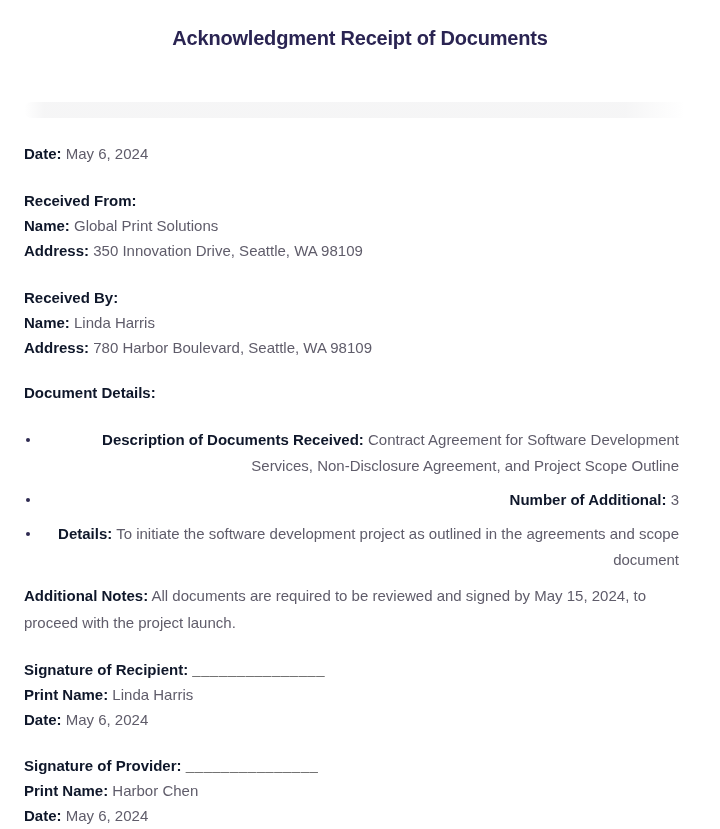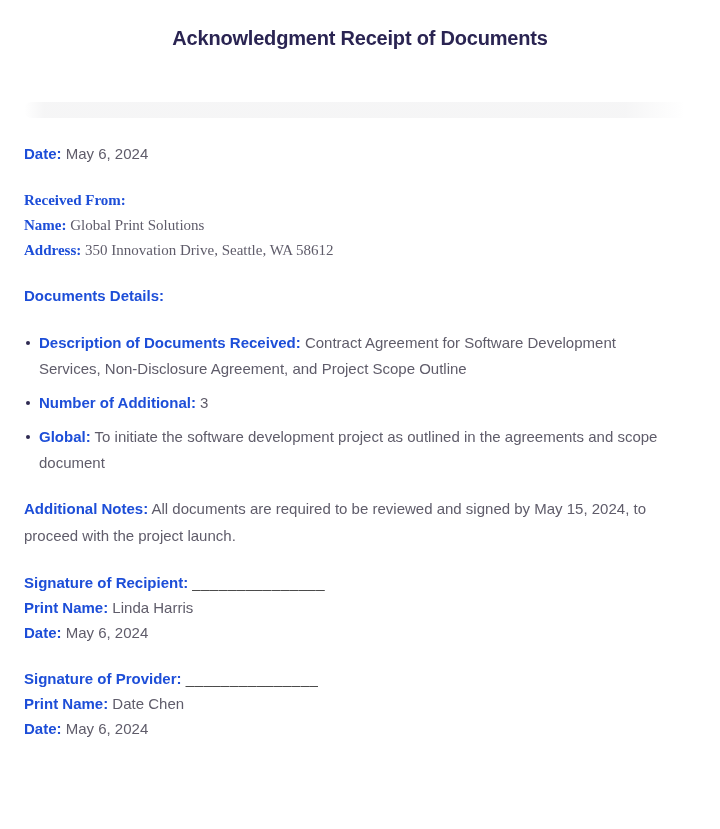--- a/index.html
+++ b/index.html
@@ -37,91 +37,97 @@
       rgba(120,120,130,0.00) 99%);
   }
   .line {
     margin: 0;
     font-size: 15px;
     line-height: 25px;
     color: #5f5c6a;
     max-width: 670px;
   }
   .line strong, .bullet strong {
-    color: #1d4ed8;
+    color: #0f172a;
     font-weight: 700;
   }
   .block-gap-lg { margin-top: 23px; }
-  .block-gap    { margin-top: 22px; font-family: Liberation Serif, serif; }
+  .block-gap    { margin-top: 22px; }
   .block-gap-sm { margin-top: 20px; }
   .bullet-list {
     list-style: none;
     margin: 22px 0 0 0;
     padding: 0;
   }
   .bullet {
     position: relative;
     padding-left: 15px;
     font-size: 15px;
     line-height: 26px;
     color: #5f5c6a;
     max-width: 655px;
     margin: 0 0 8px 0;
+    text-align: right;
   }
   .bullet:last-child { margin-bottom: 0; }
   .bullet-dot {
     position: absolute;
     left: 2px;
     top: 11px;
     width: 4px;
     height: 4px;
     border-radius: 50%;
     background: #2f2b52;
   }
-  .notes { margin-top: 20px; line-height: 26.5px; max-width: 665px; }
+  .notes { margin-top: 10px; line-height: 26.5px; max-width: 665px; }
   .sig-block { margin-top: 21px; }
   .sig-line {
-    font-weight: 400;
-    color: #404040;
+    font-weight: 700;
+    color: #000000;
     letter-spacing: 0.5px;
   }
 </style>
 </head>
 <body>
 
 <div class="page">
 
   <h1 class="doc-title">Acknowledgment Receipt of Documents</h1>
 
   <div class="divider-band"></div>
 
   <p class="line block-gap-lg"><strong>Date:</strong> <span>May 6, 2024</span></p>
 
   <div class="block-gap">
     <p class="line"><strong>Received From:</strong></p>
     <p class="line"><strong>Name:</strong> <span>Global Print Solutions</span></p>
-    <p class="line"><strong>Address:</strong> <span>350 Innovation Drive, Seattle, WA 58612</span></p>
+    <p class="line"><strong>Address:</strong> <span>350 Innovation Drive, Seattle, WA 98109</span></p>
   </div>
 
+  <div class="block-gap">
+    <p class="line"><strong>Received By:</strong></p>
+    <p class="line"><strong>Name:</strong> <span>Linda Harris</span></p>
+    <p class="line"><strong>Address:</strong> <span>780 Harbor Boulevard, Seattle, WA 98109</span></p>
+  </div>
 
-  <p class="line block-gap-sm"><strong>Documents Details:</strong></p>
+  <p class="line block-gap-sm"><strong>Document Details:</strong></p>
 
   <ul class="bullet-list">
     <li class="bullet"><span class="bullet-dot"></span><strong>Description of Documents Received:</strong> <span>Contract Agreement for Software Development Services, Non-Disclosure Agreement, and Project Scope Outline</span></li>
     <li class="bullet"><span class="bullet-dot"></span><strong>Number of Additional:</strong> <span>3</span></li>
-    <li class="bullet"><span class="bullet-dot"></span><strong>Global:</strong> <span>To initiate the software development project as outlined in the agreements and scope document</span></li>
+    <li class="bullet"><span class="bullet-dot"></span><strong>Details:</strong> <span>To initiate the software development project as outlined in the agreements and scope document</span></li>
   </ul>
 
   <p class="line notes"><strong>Additional Notes:</strong> <span>All documents are required to be reviewed and signed by May 15, 2024, to proceed with the project launch.</span></p>
 
   <div class="sig-block">
     <p class="line"><strong>Signature of Recipient:</strong> <span class="sig-line">_______________</span></p>
     <p class="line"><strong>Print Name:</strong> <span>Linda Harris</span></p>
     <p class="line"><strong>Date:</strong> <span>May 6, 2024</span></p>
   </div>
 
   <div class="sig-block">
     <p class="line"><strong>Signature of Provider:</strong> <span class="sig-line">_______________</span></p>
-    <p class="line"><strong>Print Name:</strong> <span>Date Chen</span></p>
+    <p class="line"><strong>Print Name:</strong> <span>Harbor Chen</span></p>
     <p class="line"><strong>Date:</strong> <span>May 6, 2024</span></p>
   </div>
 
 </div>
 
 </body></html>

